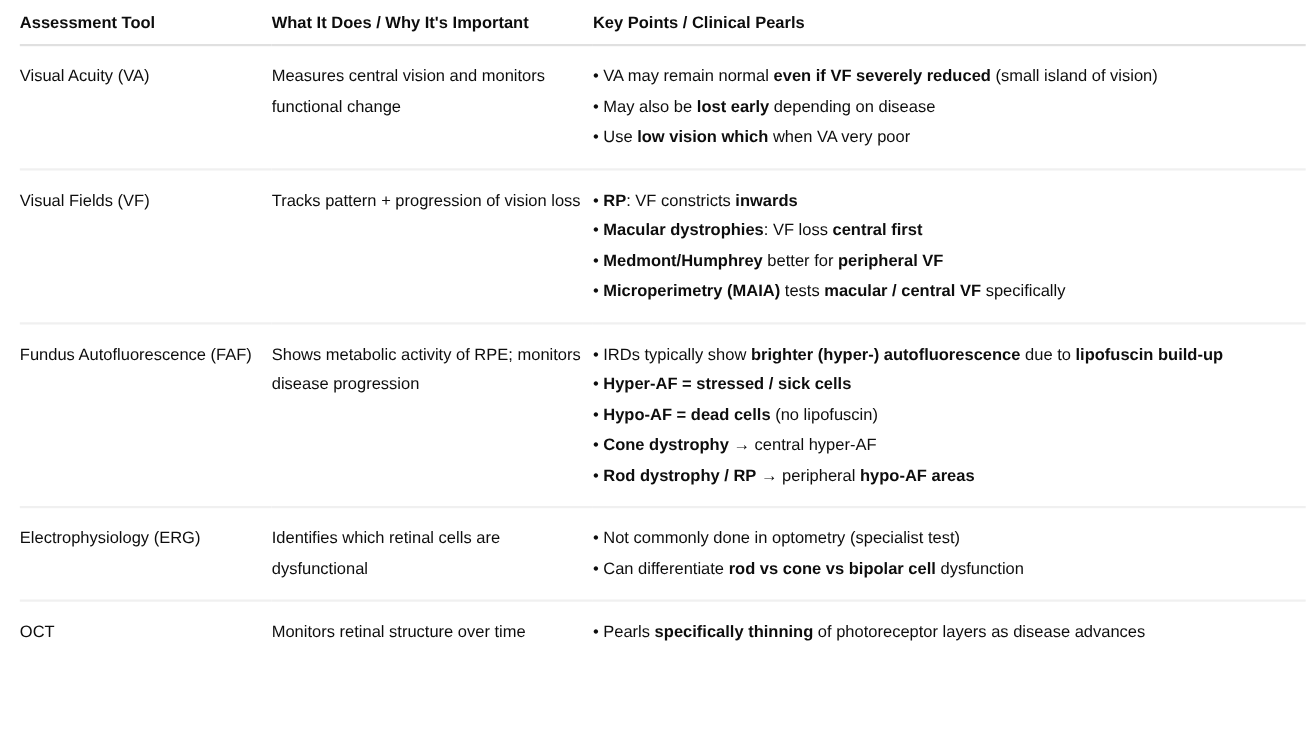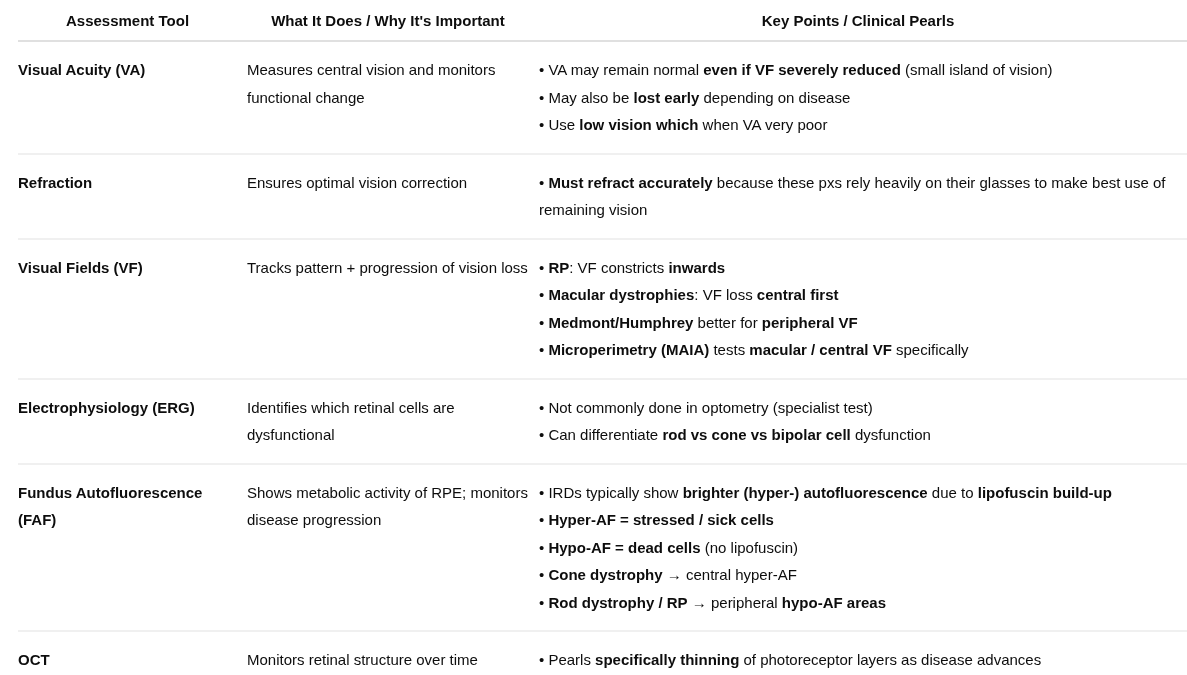--- a/index.html
+++ b/index.html
@@ -23,36 +23,36 @@
     }
     table {
       border-collapse: collapse;
       width: 100%;
       table-layout: fixed;
     }
     col.c1 { width: 229px; }
     col.c2 { width: 292px; }
     col.c3 { width: auto; }
     th {
-      text-align: center;
+      text-align: left;
       font-weight: 700;
       font-size: 15px;
       padding: 11px 10px 9px 0;
       border-bottom: 2px solid #e0e0e0;
       line-height: 20px;
       vertical-align: top;
     }
     td {
       vertical-align: top;
       padding: 14px 10px 14px 0;
       line-height: 27.5px;
       border-bottom: 2px solid #f0f0f0;
     }
     tr:last-child td { border-bottom: none; }
-    td.tool { font-weight: 700; }
+    td.tool { font-weight: 400; }
     .bullet { display: block; }
     .bullet b { font-weight: 700; text-align: center; }
   </style>
 </head>
 <body>
 
 <div class="table-wrap">
   <table>
     <colgroup>
         <col class="c1">
@@ -70,53 +70,46 @@
       <tr>
         <td class="tool">Visual Acuity (VA)</td>
         <td>Measures central vision and monitors functional change</td>
         <td>
             <span class="bullet"><span>• VA may remain normal </span><b>even if VF severely reduced</b><span> (small island of vision)</span></span>
             <span class="bullet"><span>• May also be </span><b>lost early</b><span> depending on disease</span></span>
             <span class="bullet"><span>• Use </span><b>low vision which</b><span> when VA very poor</span></span>
           </td>
       </tr>
       <tr>
-        <td class="tool">Refraction</td>
-        <td>Ensures optimal vision correction</td>
-        <td>
-            <span class="bullet"><span>• </span><b>Must refract accurately</b><span> because these pxs rely heavily on their glasses to make best use of remaining vision</span></span>
-          </td>
-      </tr>
-      <tr>
         <td class="tool">Visual Fields (VF)</td>
         <td>Tracks pattern + progression of vision loss</td>
         <td>
             <span class="bullet"><span>• </span><b>RP</b><span>: VF constricts </span><b>inwards</b></span>
             <span class="bullet"><span>• </span><b>Macular dystrophies</b><span>: VF loss </span><b>central first</b></span>
             <span class="bullet"><span>• </span><b>Medmont/Humphrey</b><span> better for </span><b>peripheral VF</b></span>
             <span class="bullet"><span>• </span><b>Microperimetry (MAIA)</b><span> tests </span><b>macular / central VF</b><span> specifically</span></span>
-          </td>
-      </tr>
-      <tr>
-        <td class="tool">Electrophysiology (ERG)</td>
-        <td>Identifies which retinal cells are dysfunctional</td>
-        <td>
-            <span class="bullet"><span>• Not commonly done in optometry (specialist test)</span></span>
-            <span class="bullet"><span>• Can differentiate </span><b>rod vs cone vs bipolar cell</b><span> dysfunction</span></span>
           </td>
       </tr>
       <tr>
         <td class="tool">Fundus Autofluorescence (FAF)</td>
         <td>Shows metabolic activity of RPE; monitors disease progression</td>
         <td>
             <span class="bullet"><span>• IRDs typically show </span><b>brighter (hyper-) autofluorescence</b><span> due to </span><b>lipofuscin build-up</b></span>
             <span class="bullet"><span>• </span><b>Hyper-AF = stressed / sick cells</b></span>
             <span class="bullet"><span>• </span><b>Hypo-AF = dead cells</b><span> (no lipofuscin)</span></span>
             <span class="bullet"><span>• </span><b>Cone dystrophy</b><span> → central hyper-AF</span></span>
             <span class="bullet"><span>• </span><b>Rod dystrophy / RP</b><span> → peripheral </span><b>hypo-AF areas</b></span>
+          </td>
+      </tr>
+      <tr>
+        <td class="tool">Electrophysiology (ERG)</td>
+        <td>Identifies which retinal cells are dysfunctional</td>
+        <td>
+            <span class="bullet"><span>• Not commonly done in optometry (specialist test)</span></span>
+            <span class="bullet"><span>• Can differentiate </span><b>rod vs cone vs bipolar cell</b><span> dysfunction</span></span>
           </td>
       </tr>
       <tr>
         <td class="tool">OCT</td>
         <td>Monitors retinal structure over time</td>
         <td>
             <span class="bullet"><span>• Pearls </span><b>specifically thinning</b><span> of photoreceptor layers as disease advances</span></span>
             <span class="bullet"></span>
           </td>
       </tr>

